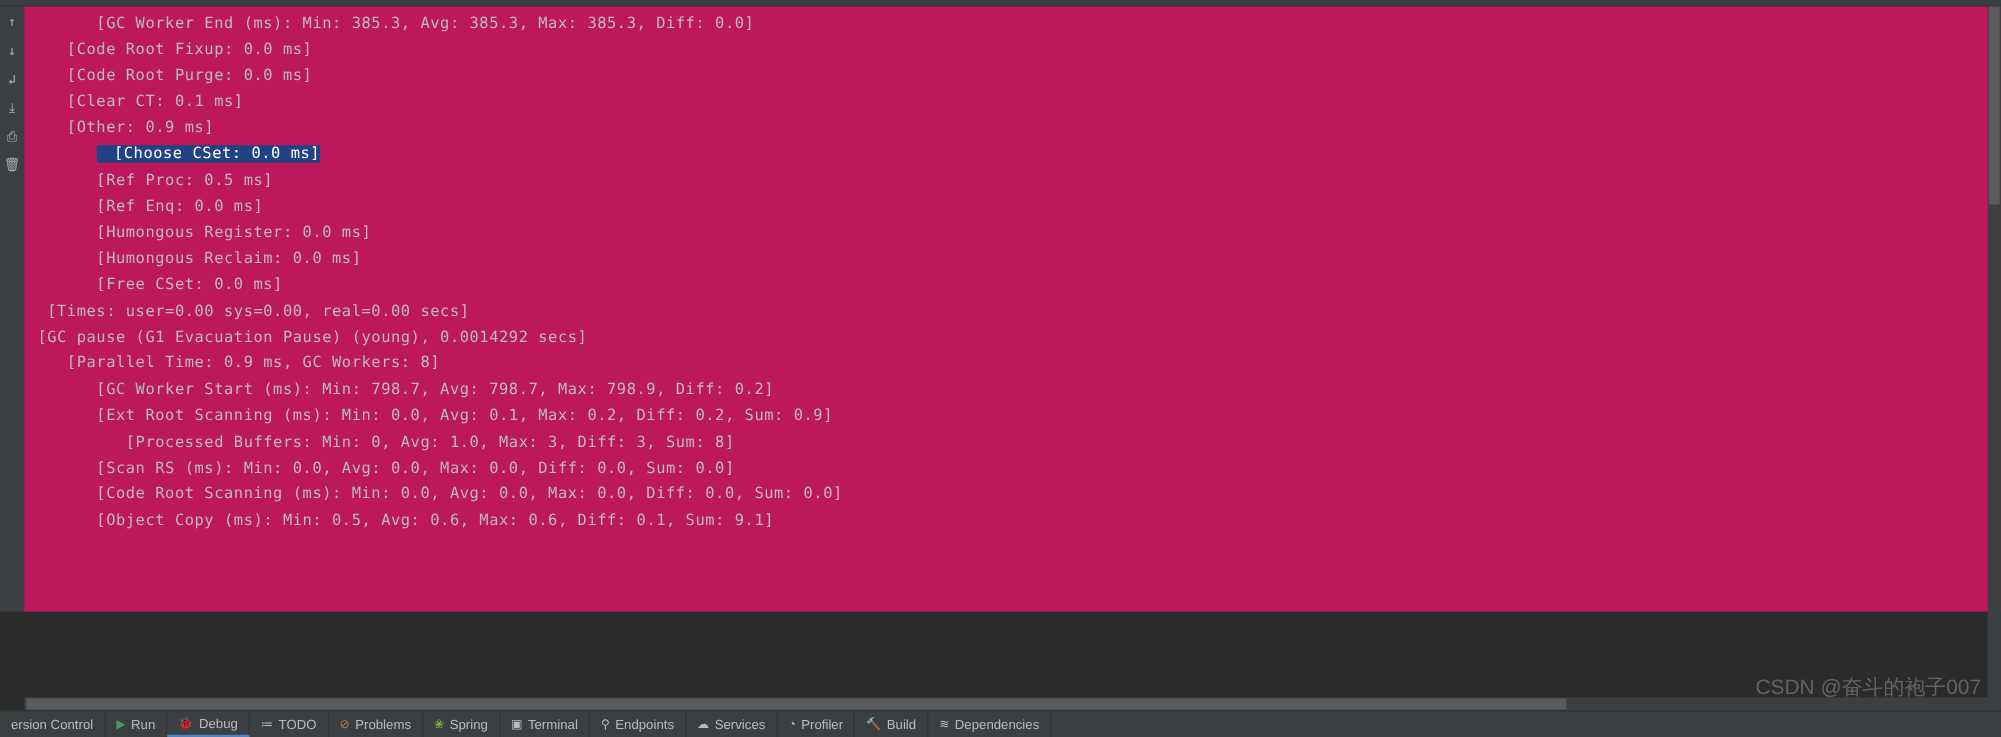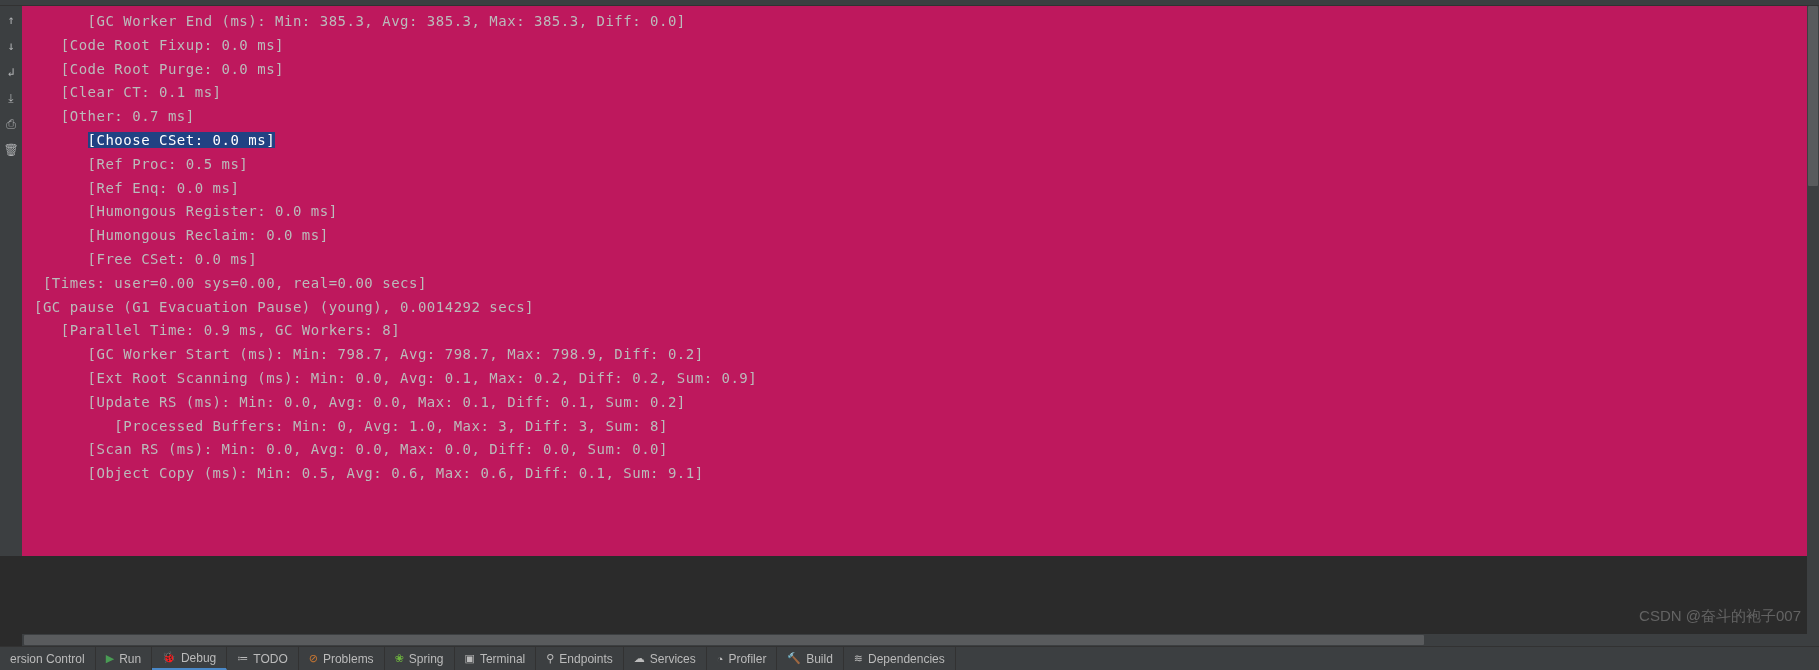--- a/index.html
+++ b/index.html
@@ -39,21 +39,21 @@
 }
 .console-area {
   flex: 1;
   background: #be185d;
   padding: 4px 0 0 12px;
   line-height: 1.7;
   letter-spacing: 0.5px;
   overflow: hidden;
 }
 .log-line { white-space: pre; color: #bbbbbb; }
-.highlighted { background: #214283; color: #ffffff; display: inline; }
+.highlighted { background: #214283; color: #ffffff; display: inline; padding-left: 16px; }
 .scrollbar-v {
   width: 12px;
   background: #3c3f41;
   position: absolute;
   right: 0;
   top: 6px;
   bottom: 24px;
 }
 .scrollbar-thumb-v {
   background: #595b5d;
@@ -106,24 +106,24 @@
 }
 .status-item.active { border-bottom: 2px solid #4a88c7; }
 .status-item .ico { font-size: 11px; }
 .play-icon { color: #499c54; }
 .bug-icon { color: #499c54; }
 .orange-icon { color: #cc7832; }
 .spring-icon { color: #6db33f; }
 .watermark {
   position: absolute;
   right: 18px;
-  bottom: 44px;
+  bottom: 32px;
   color: #888888;
   font-family: Arial, sans-serif;
-  font-size: 15px;
+  font-size: 19px;
   opacity: 0.6;
   pointer-events: none;
 }
 </style>
 </head>
 <body>
 
 <div class="top-bar"></div>
 
 <div class="main-area">
@@ -133,35 +133,35 @@
       <div class="gutter-icon">↲</div>
       <div class="gutter-icon">⤓</div>
       <div class="gutter-icon">⎙</div>
       <div class="gutter-icon">🗑</div>
     </div>
   <div class="console-area" id="console">
       <div class="log-line">      [GC Worker End (ms): Min: 385.3, Avg: 385.3, Max: 385.3, Diff: 0.0]</div>
       <div class="log-line">   [Code Root Fixup: 0.0 ms]</div>
       <div class="log-line">   [Code Root Purge: 0.0 ms]</div>
       <div class="log-line">   [Clear CT: 0.1 ms]</div>
-      <div class="log-line">   [Other: 0.7 ms]</div>
+      <div class="log-line">   [Other: 0.9 ms]</div>
       <div class="log-line">      <span class="highlighted">[Choose CSet: 0.0 ms]</span></div>
       <div class="log-line">      [Ref Proc: 0.5 ms]</div>
       <div class="log-line">      [Ref Enq: 0.0 ms]</div>
       <div class="log-line">      [Humongous Register: 0.0 ms]</div>
       <div class="log-line">      [Humongous Reclaim: 0.0 ms]</div>
       <div class="log-line">      [Free CSet: 0.0 ms]</div>
       <div class="log-line"> [Times: user=0.00 sys=0.00, real=0.00 secs]</div>
       <div class="log-line">[GC pause (G1 Evacuation Pause) (young), 0.0014292 secs]</div>
       <div class="log-line">   [Parallel Time: 0.9 ms, GC Workers: 8]</div>
       <div class="log-line">      [GC Worker Start (ms): Min: 798.7, Avg: 798.7, Max: 798.9, Diff: 0.2]</div>
       <div class="log-line">      [Ext Root Scanning (ms): Min: 0.0, Avg: 0.1, Max: 0.2, Diff: 0.2, Sum: 0.9]</div>
-      <div class="log-line">      [Update RS (ms): Min: 0.0, Avg: 0.0, Max: 0.1, Diff: 0.1, Sum: 0.2]</div>
       <div class="log-line">         [Processed Buffers: Min: 0, Avg: 1.0, Max: 3, Diff: 3, Sum: 8]</div>
       <div class="log-line">      [Scan RS (ms): Min: 0.0, Avg: 0.0, Max: 0.0, Diff: 0.0, Sum: 0.0]</div>
+      <div class="log-line">      [Code Root Scanning (ms): Min: 0.0, Avg: 0.0, Max: 0.0, Diff: 0.0, Sum: 0.0]</div>
       <div class="log-line">      [Object Copy (ms): Min: 0.5, Avg: 0.6, Max: 0.6, Diff: 0.1, Sum: 9.1]</div>
     </div>
 </div>
 
 <div class="scrollbar-v">
   <div class="scrollbar-thumb-v"></div>
 </div>
 <div class="scrollbar-h">
   <div class="scrollbar-thumb-h"></div>
 </div>

